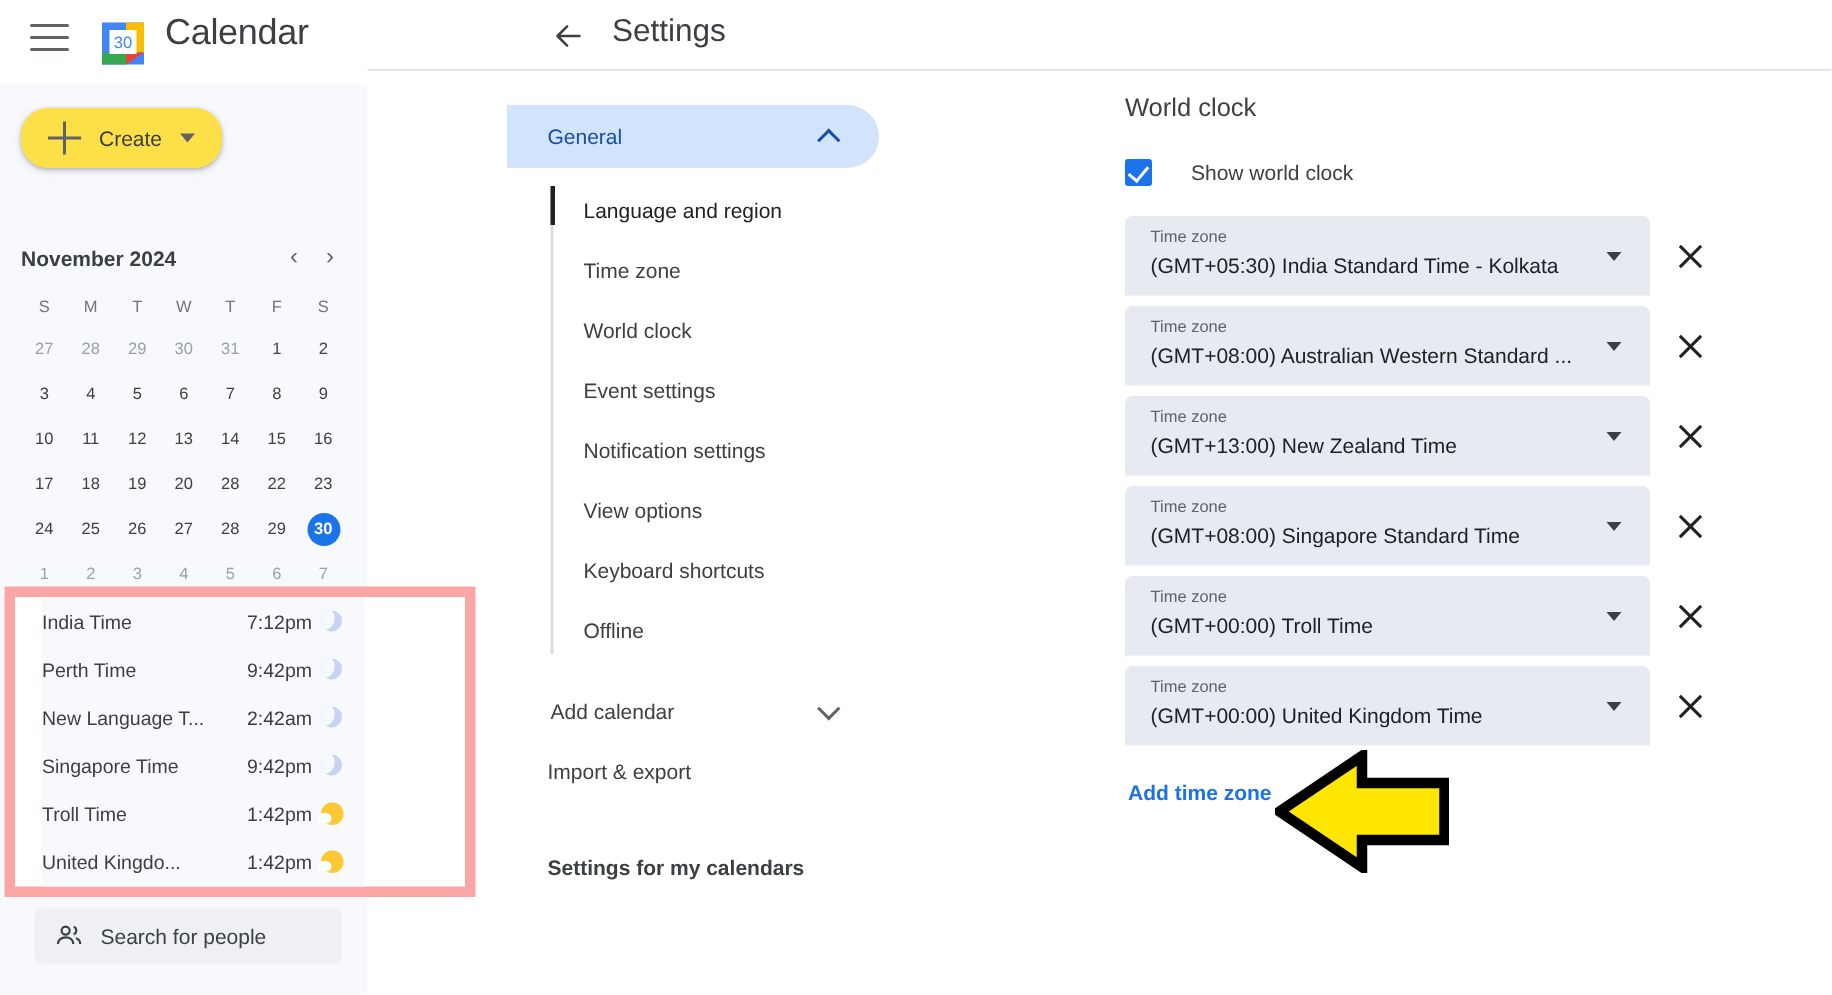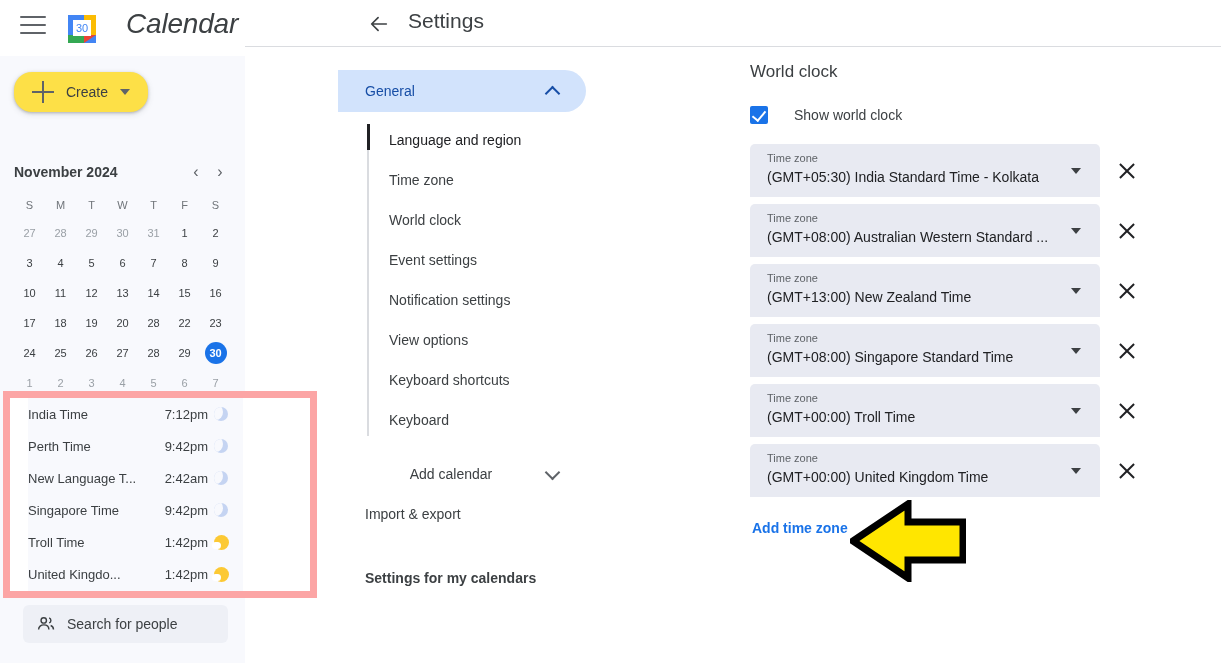--- a/index.html
+++ b/index.html
@@ -26,24 +26,23 @@
     cursor:pointer;
   }
   #hamburger span {
     display:block; height:2px; background:#5f6368; border-radius:1px;
     margin-bottom:6px; width:26px;
   }
   #logo {
     position:absolute; left:64px; top:11px; width:36px; height:36px;
   }
   #brand {
-    position:absolute; left:126px; top:8px;
-    font-size:28px; color:#3c4043; letter-spacing:-0.2px;
+    position:absolute; left:110px; top:8px;
+    font-size:24px; color:#3c4043; letter-spacing:-0.2px;
     font-family:"Liberation Sans", sans-serif;
-    font-style:italic;
   }
 
   
   #create-btn {
     position:absolute; left:14px; top:72px;
     width:134px; height:40px;
     background:#fde047; border-radius:18px;
     box-shadow:0 1px 3px rgba(60,64,67,.30), 0 2px 6px rgba(60,64,67,.15);
     display:flex; align-items:center; cursor:pointer;
   }
@@ -166,21 +165,21 @@
     height:40px; display:flex; align-items:center;
     padding-left:51px; font-size:14px; color:#3c4043; cursor:pointer;
     position:relative;
   }
   .subitem.active { color:#202124; }
 
   #nav-addcal {
     margin-top:14px; width:248px; height:40px;
     display:flex; align-items:center; cursor:pointer;
   }
-  #nav-addcal-label { margin-left:17px; font-size:14px; color:#3c4043; flex:1;text-align:center; }
+  #nav-addcal-label { margin-left:29px; font-size:14px; color:#3c4043; flex:1; }
 
   #nav-import {
     width:248px; height:40px; display:flex; align-items:center; cursor:pointer;
   }
   #nav-import-label { margin-left:27px; font-size:14px; color:#3c4043; }
 
   #nav-mycal {
     margin-top:24px; width:248px; height:40px;
     display:flex; align-items:center; cursor:pointer;
   }
@@ -431,21 +430,21 @@
     <div id="subnav">
       <div id="rail"></div>
       <div id="rail-active"></div>
     <div class="subitem active">Language and region</div>
         <div class="subitem">Time zone</div>
         <div class="subitem">World clock</div>
         <div class="subitem">Event settings</div>
         <div class="subitem">Notification settings</div>
         <div class="subitem">View options</div>
         <div class="subitem">Keyboard shortcuts</div>
-        <div class="subitem">Keyboard</div>
+        <div class="subitem">Offline</div>
       </div>
 
     <div id="nav-addcal">
       <div id="nav-addcal-label">Add calendar</div>
       <div class="chev down"></div>
     </div>
 
     <div id="nav-import">
       <div id="nav-import-label">Import &amp; export</div>
     </div>

